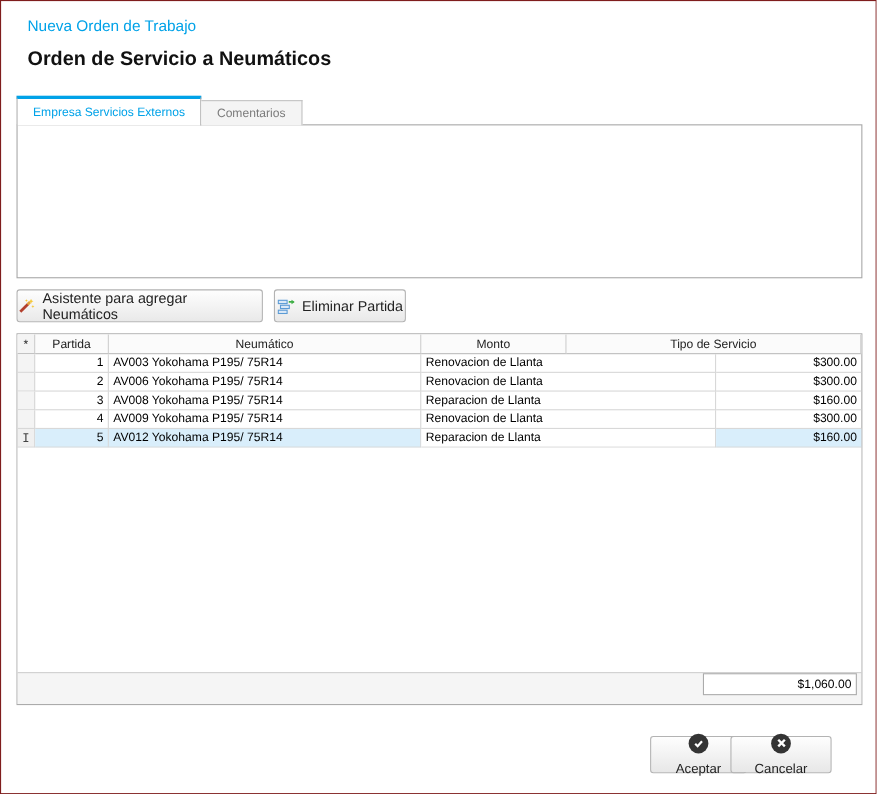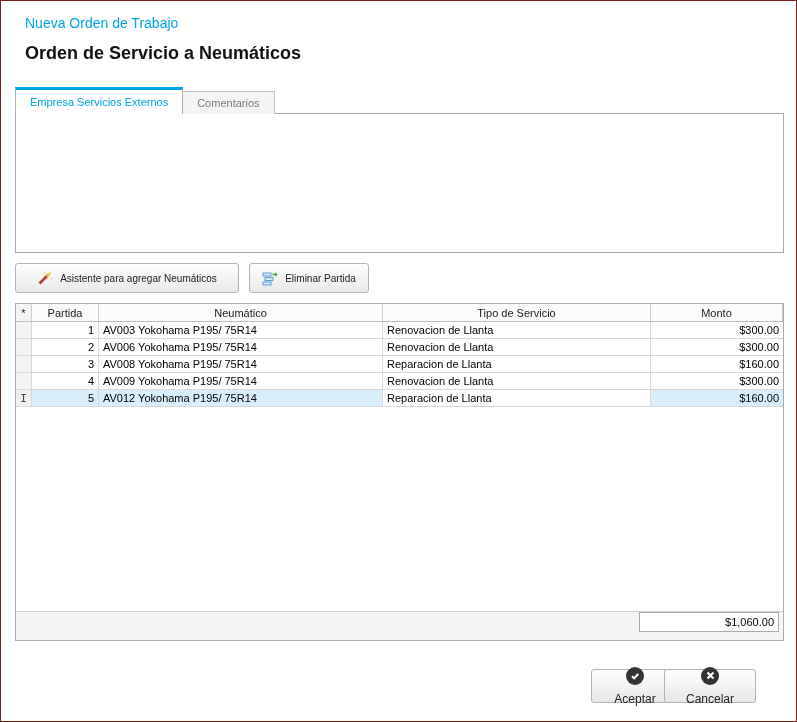--- a/index.html
+++ b/index.html
@@ -24,21 +24,21 @@
   .combo{justify-content:space-between;}
   .combo .val{overflow:hidden;white-space:nowrap;}
   .arrow-down{width:0;height:0;border-left:4px solid transparent;border-right:4px solid transparent;border-top:5px solid #7c7c7c;margin-left:4px;flex:none;}
   textarea.field{resize:none;}
   input.fieldi{position:absolute;box-sizing:border-box;font-size:11px;color:#1d1d1d;background:#fff;border:1px solid #9a9a9a;padding:0 4px;font-family:inherit;}
 
   .icon-btn{position:absolute;box-sizing:border-box;background:linear-gradient(#fdfdfd,#e8e8e8);border:1px solid #b3b3b3;border-radius:2px;display:flex;align-items:center;justify-content:center;cursor:pointer;}
   .req{position:absolute;font-size:11px;color:#333;}
 
   
-  .tool-btn{position:absolute;box-sizing:border-box;height:30px;background:linear-gradient(#fefefe,#e9e9e9);border:1px solid #b3b3b3;border-radius:3px;display:flex;align-items:center;justify-content:center;gap:7px;font-size:10px;color:#222;cursor:pointer;}
+  .tool-btn{position:absolute;box-sizing:border-box;height:30px;background:linear-gradient(#fefefe,#e9e9e9);border:1px solid #b3b3b3;border-radius:3px;display:flex;align-items:center;justify-content:center;gap:7px;font-size:13px;color:#222;cursor:pointer;}
 
   
   .grid{position:absolute;left:14px;top:302px;width:769px;height:338px;box-sizing:border-box;border:1px solid #ababab;background:#fff;display:flex;flex-direction:column;font-size:11px;}
   .g-row{display:flex;flex:none;height:17px;line-height:17px;}
   .g-head{height:18px;line-height:18px;background:#fbfbfb;}
   .g-cell{box-sizing:border-box;border-right:1px solid #d8d8d8;border-bottom:1px solid #d8d8d8;padding:0 4px;overflow:hidden;white-space:nowrap;}
   .g-head .g-cell{border-right:1px solid #cfcfcf;border-bottom:1px solid #bdbdbd;text-align:center;color:#222;}
   .c-rowhdr{width:16px;flex:none;background:#f4f4f4;text-align:center;padding:0 1px;color:#444;}
   .c-partida{width:67px;flex:none;text-align:right;}
   .c-neum{width:284px;flex:none;}
@@ -142,22 +142,22 @@
       <path d="M13 1.5 l3 2 -3 2 z" fill="#3faf46"></path>
     </svg>
     <span>Eliminar Partida</span>
   </div>
 
   <div class="grid">
     <div class="g-row g-head">
       <div class="g-cell c-rowhdr">*</div>
       <div class="g-cell c-partida" style="text-align:center;">Partida</div>
       <div class="g-cell c-neum" style="text-align:center;">Neumático</div>
+      <div class="g-cell c-monto" style="text-align:center;">Monto</div>
       <div class="g-cell c-tipo" style="text-align:center;">Tipo de Servicio</div>
-      <div class="g-cell c-monto" style="text-align:center;">Monto</div>
     </div>
 
     <div class="g-row" style="">
       <div class="g-cell c-rowhdr"></div>
       <div class="g-cell c-partida">1</div>
       <div class="g-cell c-neum">AV003 Yokohama  P195/ 75R14</div>
       <div class="g-cell c-tipo">Renovacion de Llanta</div>
       <div class="g-cell c-monto">$300.00</div>
     </div>
       <div class="g-row" style="">

